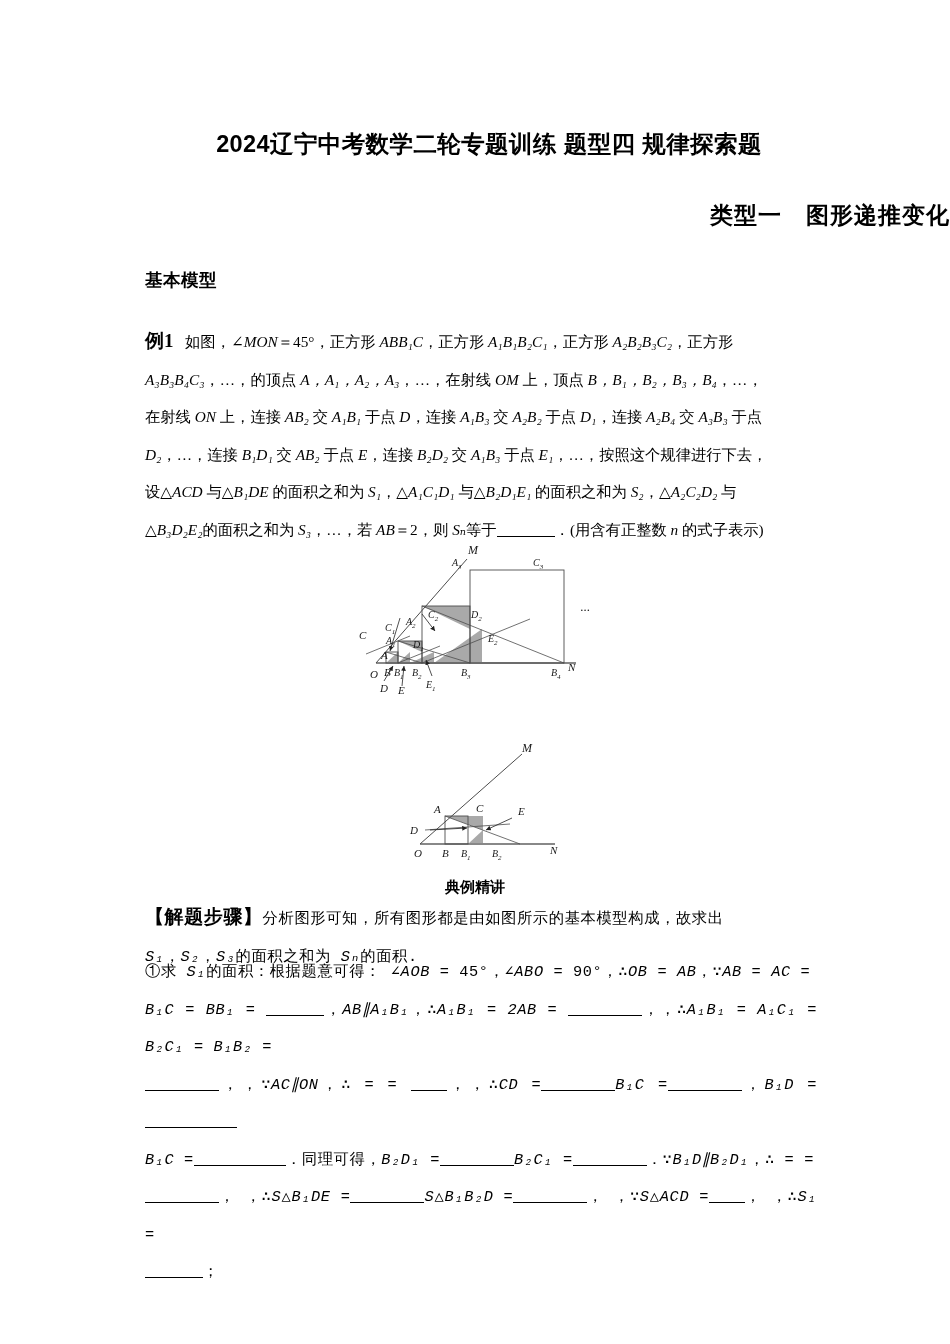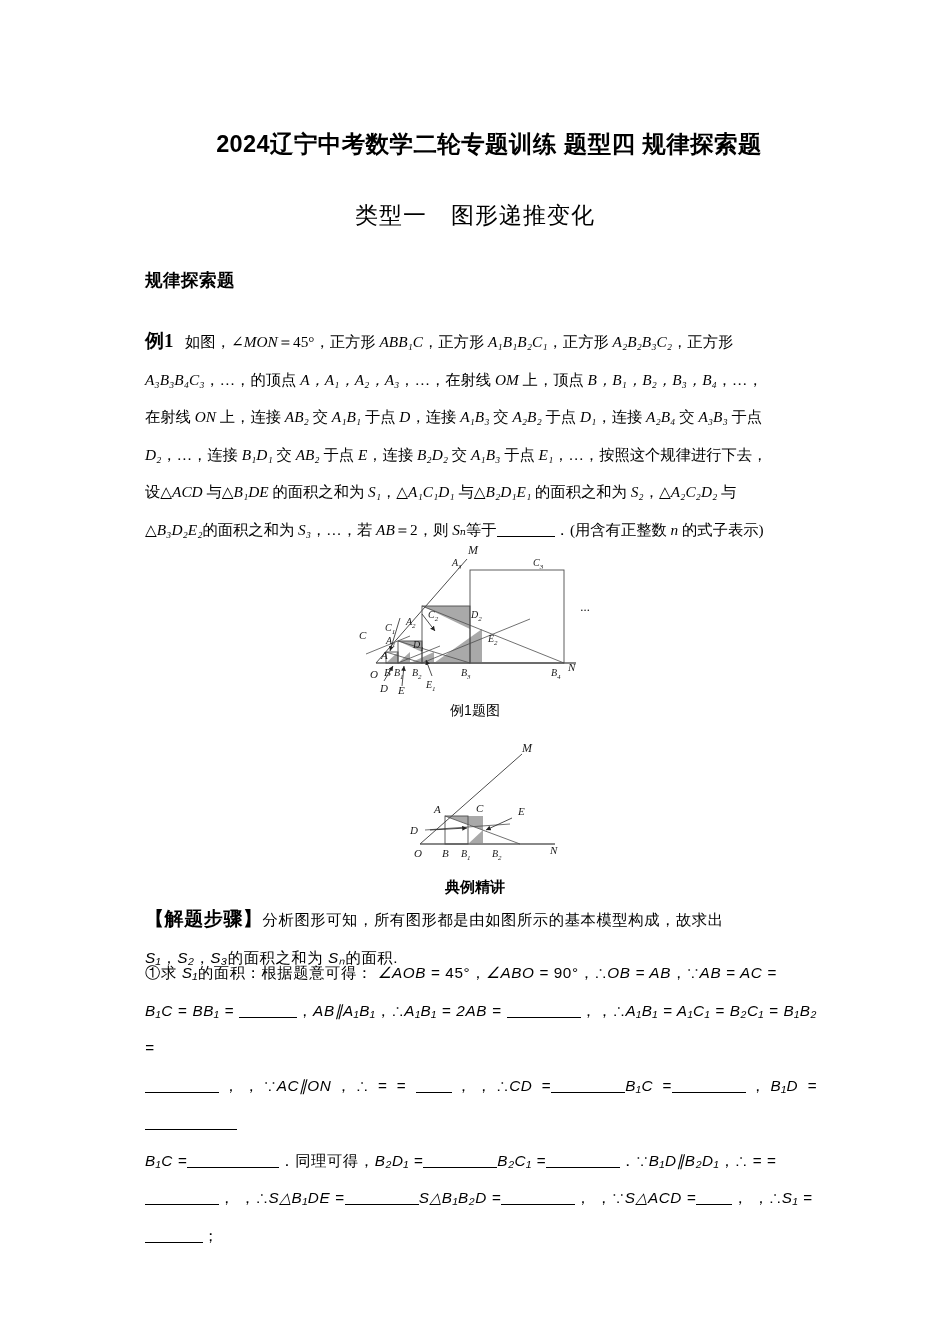--- a/index.html
+++ b/index.html
@@ -24,23 +24,23 @@
     font-family: "Liberation Sans", "DejaVu Sans", sans-serif;
     font-weight: bold;
     font-size: 23.5px;
     letter-spacing: 0.4px;
     padding-left: 28px;
   }
   .sub-title {
     position: absolute;
     left: 0; right: 0;
     top: 200px;
-    text-align: center;
+    text-align: right;
     font-family: "Liberation Sans", "DejaVu Sans", sans-serif;
-    font-weight: normal;
+    font-weight: bold;
     font-size: 23px;
     letter-spacing: 1px;
   }
   .section-head {
     position: absolute;
     left: 145px;
     top: 268px;
     font-family: "Liberation Sans", "DejaVu Sans", sans-serif;
     font-weight: bold;
     font-size: 17.5px;
@@ -57,21 +57,21 @@
   #problem-block { top: 322px; }
   #steps-block   { top: 900px; }
   #step1-block   { top: 954px; }
 
   .lbl { font-weight: bold; font-size: 19px; }
   .ital { font-style: italic; }
   .blank-s { display:inline-block; border-bottom:1px solid #000; width:36px; vertical-align:-2px; }
   .blank-m { display:inline-block; border-bottom:1px solid #000; width:58px; vertical-align:-2px; }
   .blank-l { display:inline-block; border-bottom:1px solid #000; width:74px; vertical-align:-2px; }
   .blank-xl{ display:inline-block; border-bottom:1px solid #000; width:92px; vertical-align:-2px; }
-  .steps-text { font-family: Liberation Sans, sans-serif; letter-spacing:0.6px; }
+  .steps-text { font-family: Liberation Mono, monospace; letter-spacing:0.6px; }
 
   .fig-wrap { position: absolute; }
   #fig1 { left: 340px; top: 536px; width: 290px; height: 160px; }
   #fig2 { left: 370px; top: 742px; width: 230px; height: 130px; }
 
   .fig-cap {
     position: absolute;
     left: 0; right: 0;
     text-align: center;
     font-family: "Liberation Sans","DejaVu Sans", sans-serif;
@@ -86,21 +86,21 @@
     fill: #1a1a1a;
   }
 </style>
 </head>
 <body>
 
 <div class="page">
 
   <div class="doc-title">2024辽宁中考数学二轮专题训练 题型四 规律探索题</div>
   <div class="sub-title">类型一　图形递推变化</div>
-  <div class="section-head">规律探索题</div>
+  <div class="section-head">基本模型</div>
 
   <div class="body-block" id="problem-block">
     <span class="lbl">例1</span>&nbsp;&nbsp;&nbsp;<span>如图，∠</span><span class="ital">MON</span><span>＝45°，正方形 </span><span class="ital">ABB₁C</span><span>，正方形 </span><span class="ital">A₁B₁B₂C₁</span><span>，正方形 </span><span class="ital">A₂B₂B₃C₂</span><span>，正方形</span><br><span class="ital">A₃B₃B₄C₃</span><span>，…，的顶点 </span><span class="ital">A，A₁，A₂，A₃</span><span>，…，在射线 </span><span class="ital">OM</span><span> 上，顶点 </span><span class="ital">B，B₁，B₂，B₃，B₄</span><span>，…，</span><br><span>在射线 </span><span class="ital">ON</span><span> 上，连接 </span><span class="ital">AB₂</span><span> 交 </span><span class="ital">A₁B₁</span><span> 于点 </span><span class="ital">D</span><span>，连接 </span><span class="ital">A₁B₃</span><span> 交 </span><span class="ital">A₂B₂</span><span> 于点 </span><span class="ital">D₁</span><span>，连接 </span><span class="ital">A₂B₄</span><span> 交 </span><span class="ital">A₃B₃</span><span> 于点</span><br><span class="ital">D₂</span><span>，…，连接 </span><span class="ital">B₁D₁</span><span> 交 </span><span class="ital">AB₂</span><span> 于点 </span><span class="ital">E</span><span>，连接 </span><span class="ital">B₂D₂</span><span> 交 </span><span class="ital">A₁B₃</span><span> 于点 </span><span class="ital">E₁</span><span>，…，按照这个规律进行下去，</span><br><span>设△</span><span class="ital">ACD</span><span> 与△</span><span class="ital">B₁DE</span><span> 的面积之和为 </span><span class="ital">S₁</span><span>，△</span><span class="ital">A₁C₁D₁</span><span> 与△</span><span class="ital">B₂D₁E₁</span><span> 的面积之和为 </span><span class="ital">S₂</span><span>，△</span><span class="ital">A₂C₂D₂</span><span> 与</span><br><span>△</span><span class="ital">B₃D₂E₂</span><span>的面积之和为 </span><span class="ital">S₃</span><span>，…，若 </span><span class="ital">AB</span><span>＝2，则 </span><span class="ital">Sₙ</span><span>等于</span><span class="blank-m"></span><span>．(用含有正整数 </span><span class="ital">n</span><span> 的式子表示)</span>
   </div>
 
   <div class="fig-wrap" id="fig1">
     <svg width="290" height="160" viewBox="0 0 290 160">
       <defs>
         <marker id="arrA" markerWidth="7" markerHeight="7" refX="6" refY="3" orient="auto">
           <path d="M0,0 L6,3 L0,6 z" fill="#222"></path>
@@ -168,21 +168,20 @@
       <text x="73" y="112" font-size="10"><tspan>D</tspan><tspan dy="3" font-size="7">1</tspan></text>
       <text x="131" y="82" font-size="10"><tspan>D</tspan><tspan dy="3" font-size="7">2</tspan></text>
 
       <text x="58" y="158" font-size="11">E</text>
       <text x="86" y="152" font-size="10"><tspan>E</tspan><tspan dy="3" font-size="7">1</tspan></text>
       <text x="148" y="106" font-size="10"><tspan>E</tspan><tspan dy="3" font-size="7">2</tspan></text>
 
       <text x="240" y="78" font-size="13" font-style="normal">···</text>
     </svg>
   </div>
-  <div class="fig-cap" id="cap1">例1题图</div>
 
   <div class="fig-wrap" id="fig2">
     <svg width="230" height="130" viewBox="0 0 230 130">
       <defs>
         <marker id="arrB" markerWidth="7" markerHeight="7" refX="6" refY="3" orient="auto">
           <path d="M0,0 L6,3 L0,6 z" fill="#222"></path>
         </marker>
       </defs>
 
       <polygon points="75,74 113,74 113,88" fill="#a9a9a9" stroke="none"></polygon>

